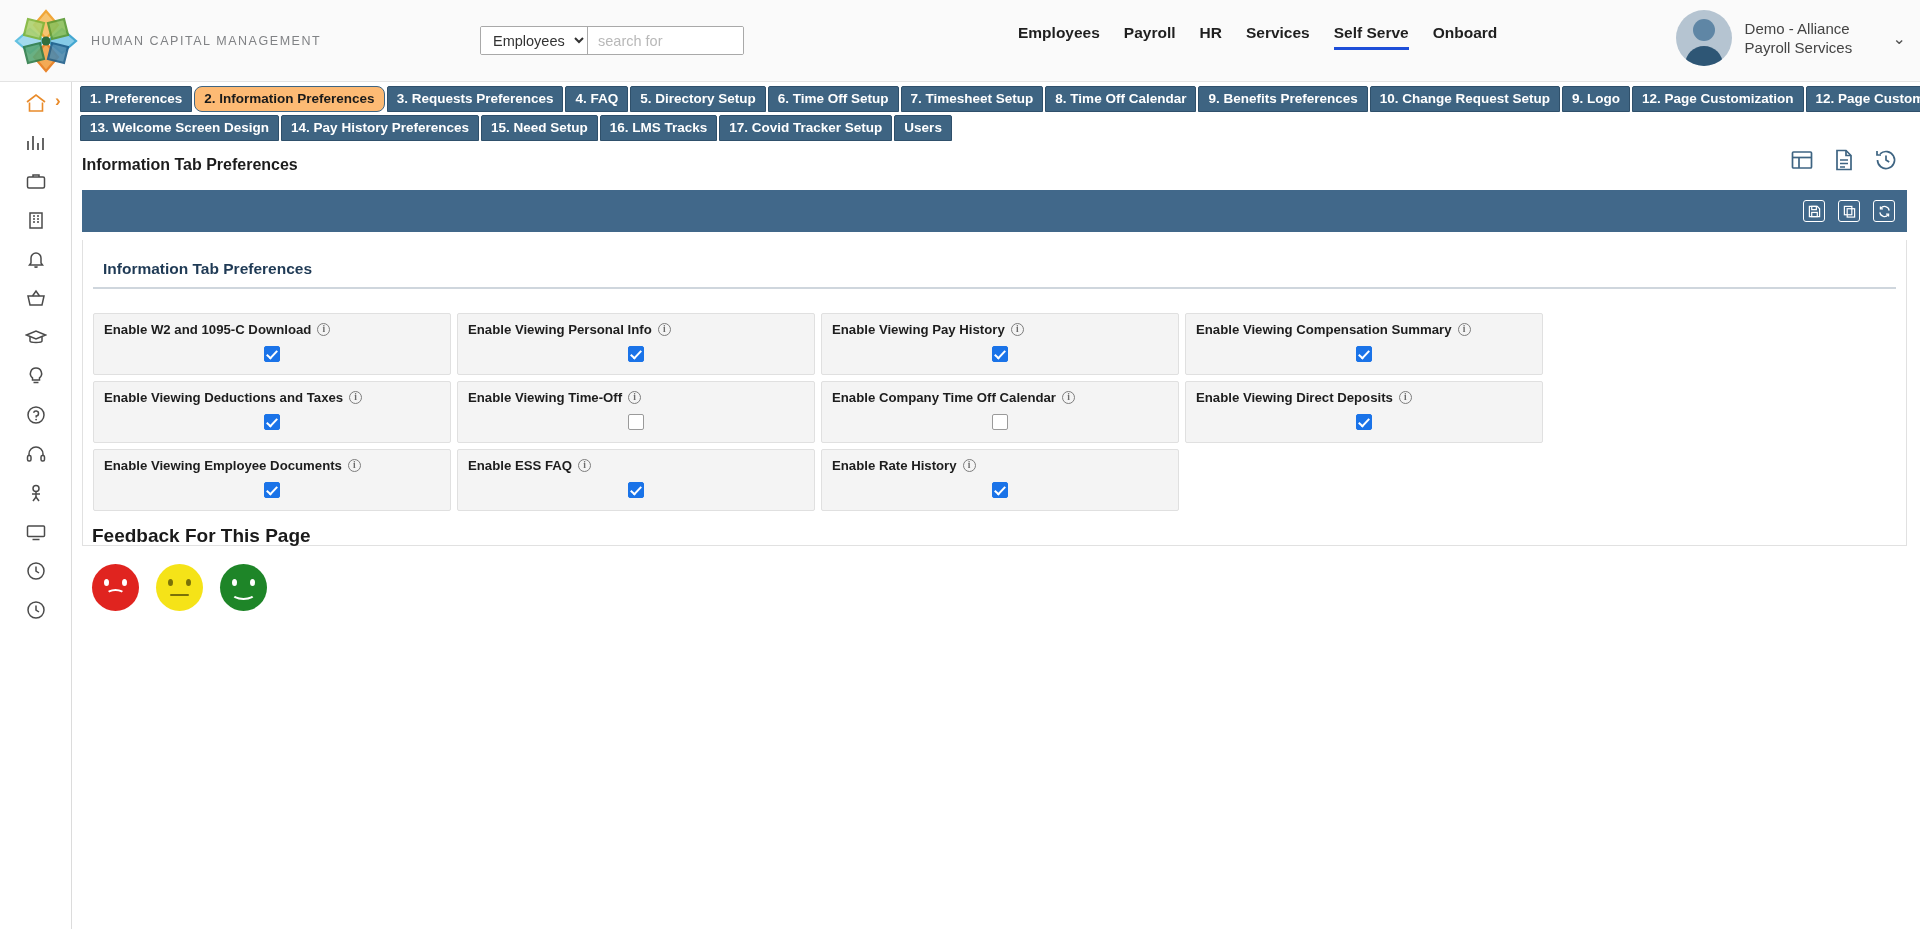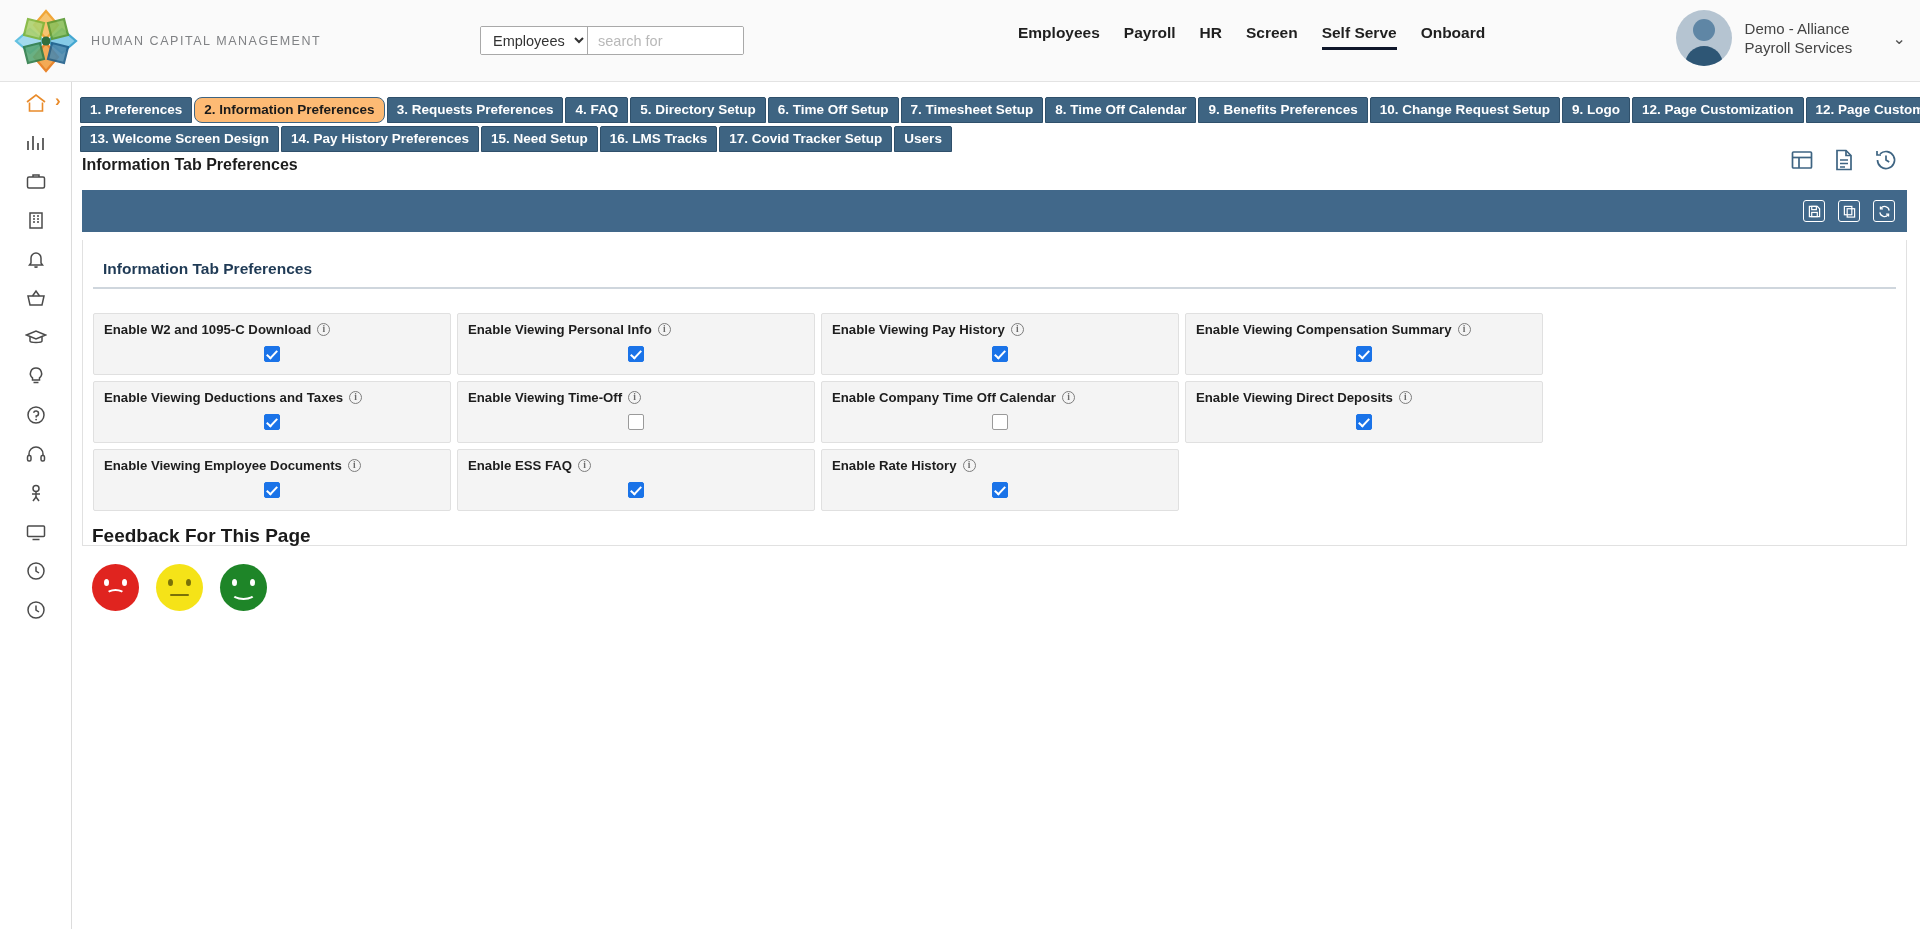--- a/index.html
+++ b/index.html
@@ -45,21 +45,21 @@
   .search-input::placeholder { color: #b8b8b8; }
 
   .mainnav {
     position: absolute; left: 1018px; top: 24px;
     display: flex; align-items: flex-start; gap: 24px;
   }
   .mainnav a {
     font-size: 15.5px; font-weight: bold; color: #1f1f1f;
     text-decoration: none; padding-bottom: 5px; white-space: nowrap;
   }
-  .mainnav a.active { border-bottom: 3px solid #0f172a; }
+  .mainnav a.active { border-bottom: 3px solid #1d4ed8; }
 
   .user-box {
     position: absolute; right: 14px; top: 10px;
     display: flex; align-items: center; gap: 13px;
   }
   .avatar {
     width: 56px; height: 56px; border-radius: 50%;
     background: #b5c4d1; position: relative; overflow: hidden;
   }
   .avatar::before {
@@ -89,21 +89,21 @@
     justify-content: center; color: #4b4b4b;
   }
   .rail-item svg { display: block; }
   .rail-item.active { color: #e98b2a; }
   .rail-expand {
     position: absolute; left: 55px; top: 10px;
     color: #e98b2a; font-size: 17px; font-weight: bold; line-height: 1;
   }
 
   
-  .tabs-area { position: absolute; left: 80px; top: 97px; width: 1830px; }
+  .tabs-area { position: absolute; left: 80px; top: 86px; width: 1830px; }
   .tab-row { display: flex; gap: 2px; margin-bottom: 3px; flex-wrap: nowrap; }
   .tab {
     background: #3e6482; color: #ffffff; font-size: 13.5px; font-weight: bold;
     padding: 4px 9px 5px 9px; border: 1px solid #2f506b;
     border-radius: 2px 2px 0 0; white-space: nowrap; line-height: 15px;
     font-family: "Liberation Sans", sans-serif;
   }
   .tab.active { background: #fdba74; color: #1a1a1a; border-color: #3e6482; border-radius: 8px; }
 
   
@@ -239,21 +239,21 @@
     <select class="search-select">
       <option>Employees</option>
     </select>
     <input class="search-input" type="text" placeholder="search for" style="">
   </div>
 
   <nav class="mainnav">
     <a href="#">Employees</a>
     <a href="#">Payroll</a>
     <a href="#">HR</a>
-    <a href="#">Screen</a>
+    <a href="#">Services</a>
     <a href="#" class="active">Self Serve</a>
     <a href="#">Onboard</a>
   </nav>
 
   <div class="user-box">
     <div class="avatar"></div>
     <div class="user-name">Demo - Alliance Payroll Services</div>
     <div class="chev">⌄</div>
   </div>
 </div>

